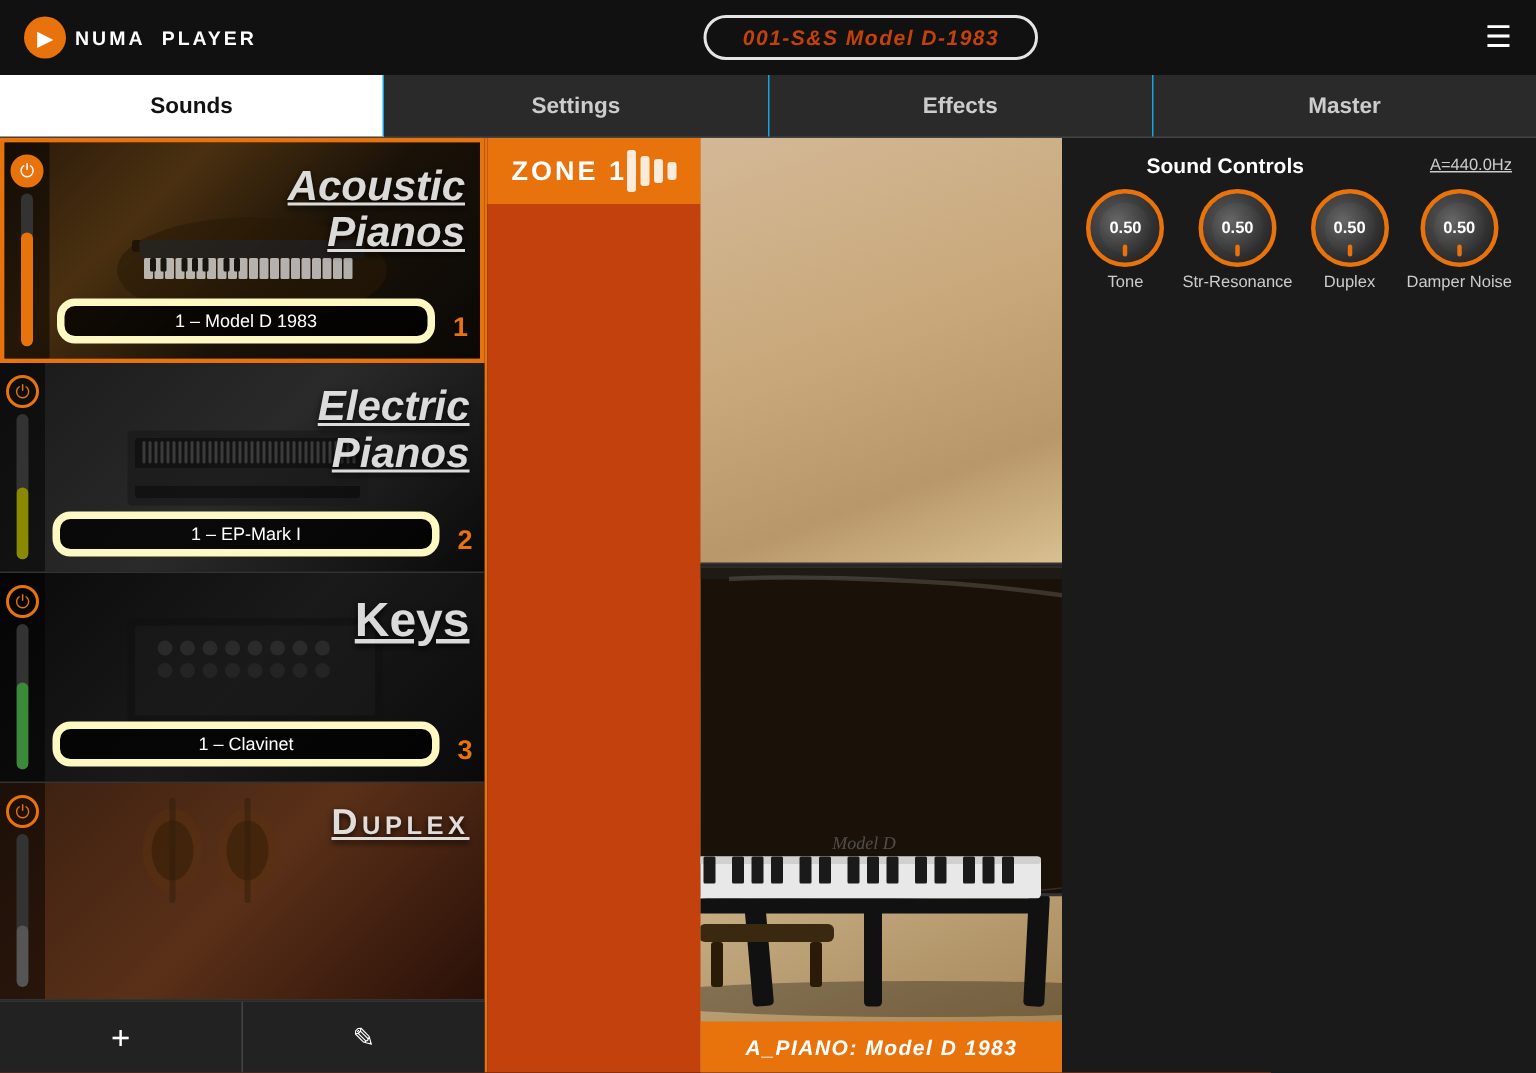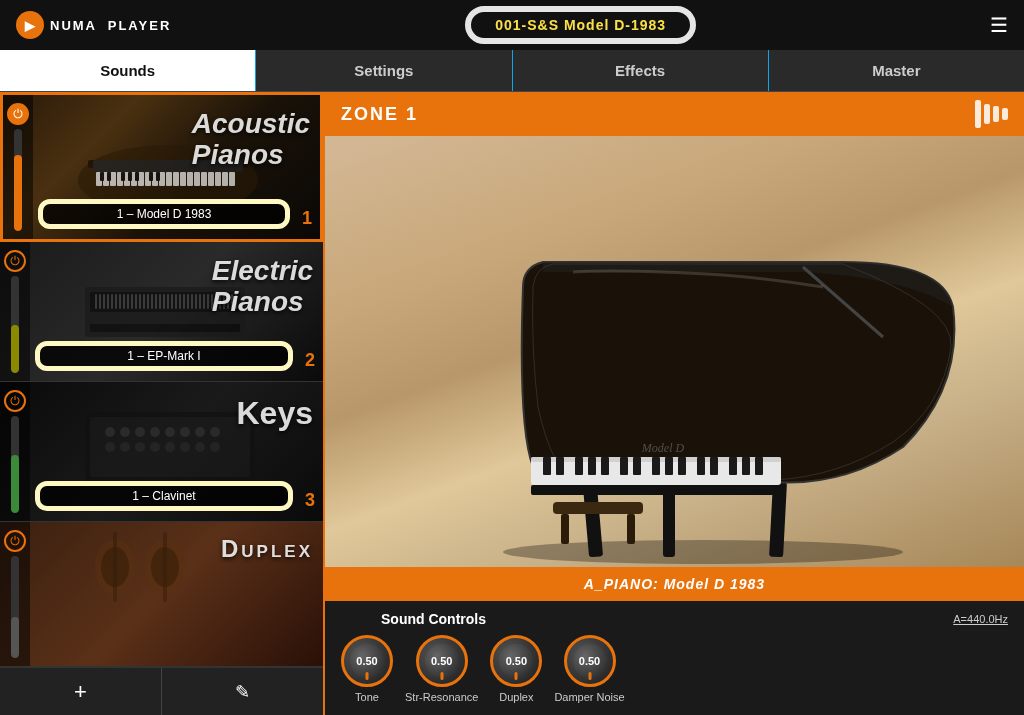--- a/index.html
+++ b/index.html
@@ -39,29 +39,30 @@
       background: #e8720c;
       border-radius: 50%;
       display: flex;
       align-items: center;
       justify-content: center;
       font-size: 13px;
       color: #fff;
       font-weight: bold;
     }
     .preset-name-btn {
-      border: 6px solid #e5e5e5;
+      border: 2px solid #e5e5e5;
       border-radius: 20px;
       padding: 5px 24px;
       background: transparent;
-      color: #fde047;
+      color: #c2410c;
       font-size: 14px;
       font-weight: bold;
       cursor: pointer;
       letter-spacing: 1px;
+      font-style: italic;
     }
     .menu-btn {
       font-size: 20px;
       color: #fff;
       cursor: pointer;
       background: none;
       border: none;
       line-height: 1;
     }
 
@@ -182,23 +183,24 @@
     }
 
     .card-category {
       position: absolute;
       right: 10px;
       top: 14px;
       font-size: 28px;
       font-style: italic;
       font-weight: bold;
       color: rgba(255,255,255,0.85);
-      text-align: left;
+      text-align: right;
       text-shadow: 0 2px 4px rgba(0,0,0,0.8);
       line-height: 1.1;
+      text-decoration: underline;
     }
     .card-preset-label {
       position: absolute;
       bottom: 10px;
       left: 35px;
       right: 30px;
       background: rgba(0,0,0,0.75);
       border: 5px solid #fef9c3;
       border-radius: 12px;
       padding: 3px 10px;
@@ -243,22 +245,21 @@
       cursor: pointer;
       display: flex;
       align-items: center;
       justify-content: center;
     }
 
     
     .content {
       flex: 1;
       display: flex;
-      flex-direction: column;
-      background: #86efac;
+      background: #c2410c;
     }
     .zone-header {
       height: 44px;
       background: #e8720c;
       display: flex;
       align-items: center;
       justify-content: space-between;
       padding: 0 16px;
     }
     .zone-title {

